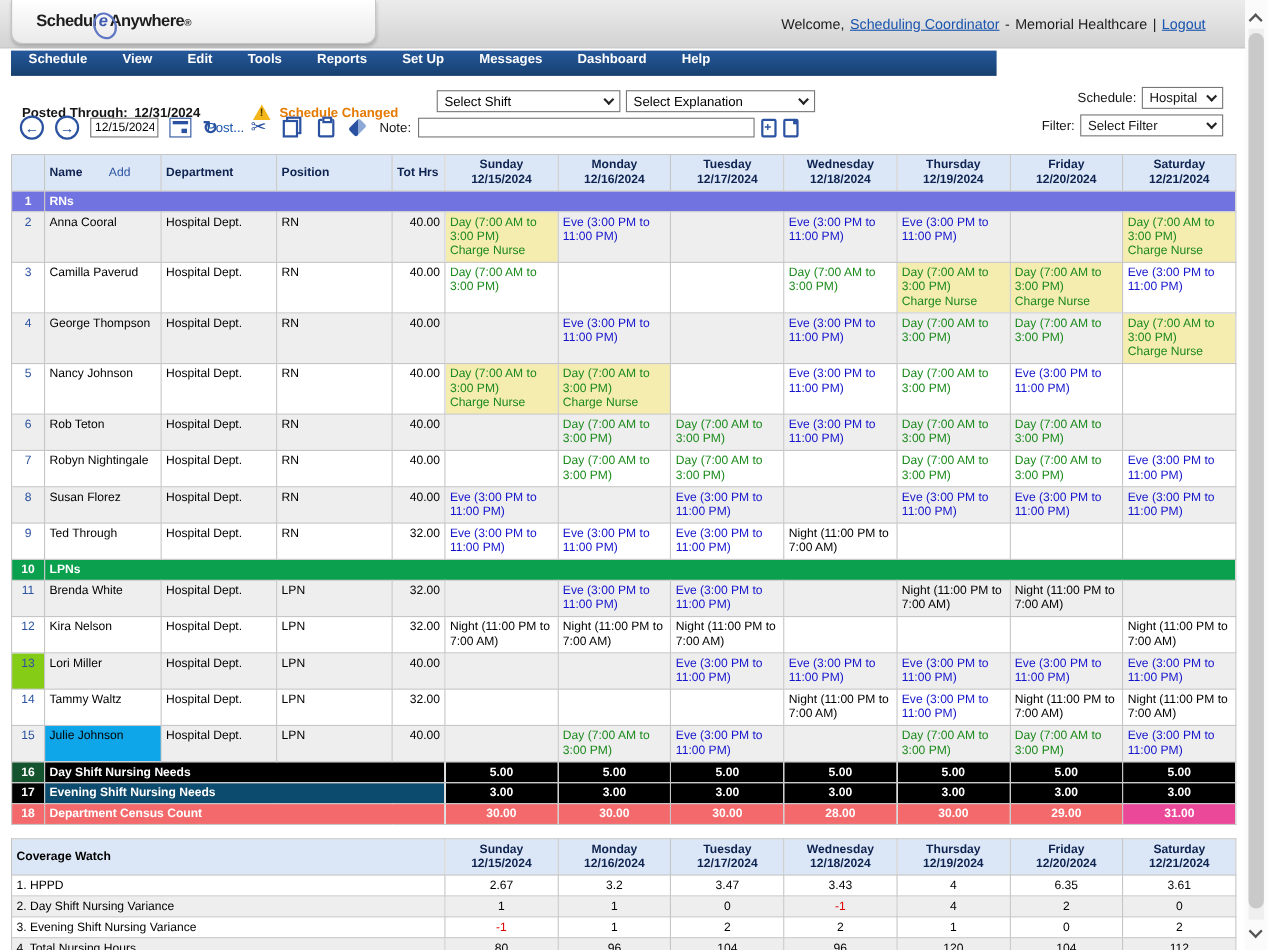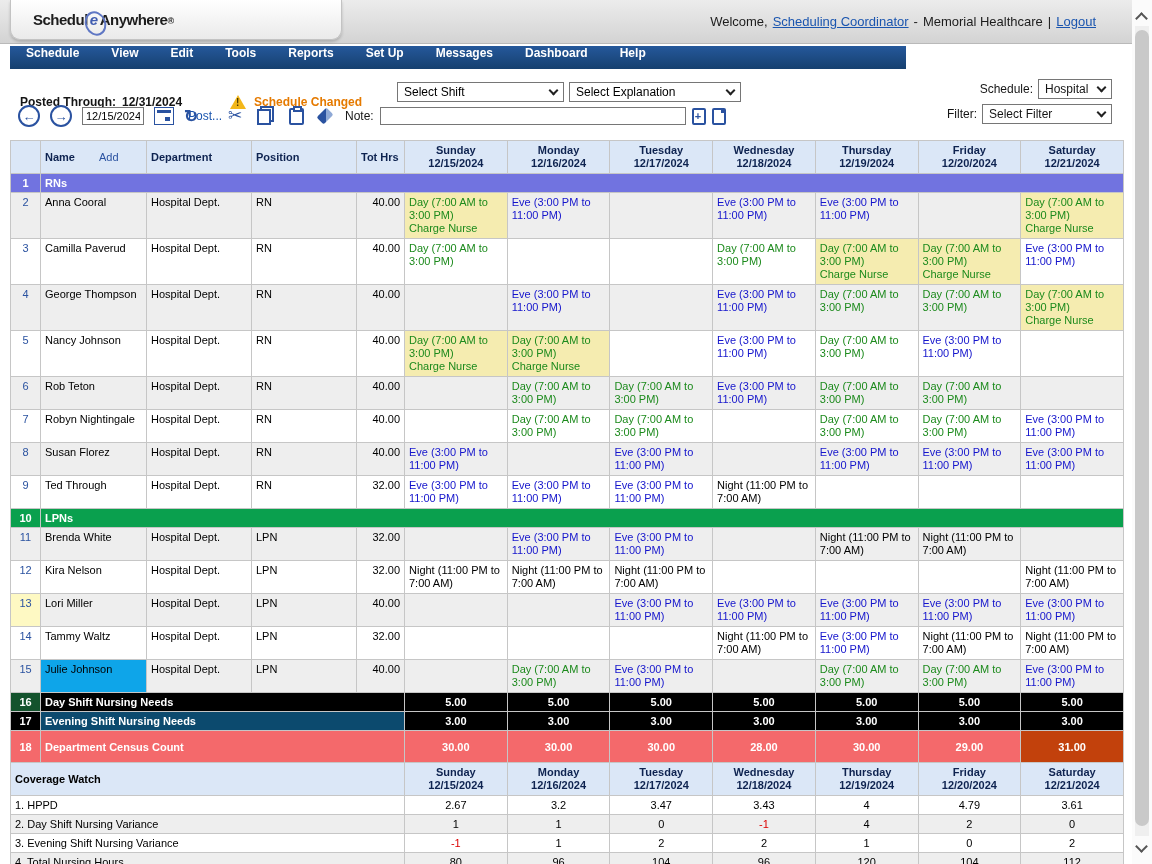--- a/index.html
+++ b/index.html
@@ -357,21 +357,21 @@
       <td class="hrs" style="background:#ffffff">32.00</td>
           <td class="shift" style="background:#ffffff;color:#000000">Night (11:00 PM to 7:00 AM)</td>
           <td class="shift" style="background:#ffffff;color:#000000">Night (11:00 PM to 7:00 AM)</td>
           <td class="shift" style="background:#ffffff;color:#000000">Night (11:00 PM to 7:00 AM)</td>
           <td class="shift" style="background:#ffffff"></td>
           <td class="shift" style="background:#ffffff"></td>
           <td class="shift" style="background:#ffffff"></td>
           <td class="shift" style="background:#ffffff;color:#000000">Night (11:00 PM to 7:00 AM)</td>
         </tr>
         <tr>
-      <td class="num" style="background:#fef9c3">13</td>
+      <td class="num" style="background:#84cc16">13</td>
       <td style="background:#eeeeee">Lori Miller</td>
       <td style="background:#eeeeee">Hospital Dept.</td>
       <td style="background:#eeeeee">LPN</td>
       <td class="hrs" style="background:#eeeeee">40.00</td>
           <td class="shift" style="background:#eeeeee"></td>
           <td class="shift" style="background:#eeeeee"></td>
           <td class="shift" style="background:#eeeeee;color:#1414cc">Eve (3:00 PM to 11:00 PM)</td>
           <td class="shift" style="background:#eeeeee;color:#1414cc">Eve (3:00 PM to 11:00 PM)</td>
           <td class="shift" style="background:#eeeeee;color:#1414cc">Eve (3:00 PM to 11:00 PM)</td>
           <td class="shift" style="background:#eeeeee;color:#1414cc">Eve (3:00 PM to 11:00 PM)</td>
@@ -420,30 +420,30 @@
     <td class="num nneed" style="background:#000000;color:#fff;vertical-align:middle">17</td>
     <td class="needslbl" colspan="4" style="background:#0c4a6e;color:#fff;vertical-align:middle">Evening Shift Nursing Needs</td>
           <td class="needsval" style="background:#000000;color:#fff;vertical-align:middle">3.00</td>
           <td class="needsval" style="background:#000000;color:#fff;vertical-align:middle">3.00</td>
           <td class="needsval" style="background:#000000;color:#fff;vertical-align:middle">3.00</td>
           <td class="needsval" style="background:#000000;color:#fff;vertical-align:middle">3.00</td>
           <td class="needsval" style="background:#000000;color:#fff;vertical-align:middle">3.00</td>
           <td class="needsval" style="background:#000000;color:#fff;vertical-align:middle">3.00</td>
           <td class="needsval" style="background:#000000;color:#fff;vertical-align:middle">3.00</td>
         </tr>
-        <tr style="height:32px">
+        <tr style="height:19px">
     <td class="num nneed" style="background:#f4696b;color:#fff;vertical-align:middle">18</td>
     <td class="needslbl" colspan="4" style="background:#f4696b;color:#fff;vertical-align:middle">Department Census Count</td>
           <td class="needsval" style="background:#f4696b;color:#fff;vertical-align:middle">30.00</td>
           <td class="needsval" style="background:#f4696b;color:#fff;vertical-align:middle">30.00</td>
           <td class="needsval" style="background:#f4696b;color:#fff;vertical-align:middle">30.00</td>
           <td class="needsval" style="background:#f4696b;color:#fff;vertical-align:middle">28.00</td>
           <td class="needsval" style="background:#f4696b;color:#fff;vertical-align:middle">30.00</td>
           <td class="needsval" style="background:#f4696b;color:#fff;vertical-align:middle">29.00</td>
-          <td class="needsval" style="background:#c2410c;color:#fff;vertical-align:middle">31.00</td>
+          <td class="needsval" style="background:#ec4899;color:#fff;vertical-align:middle">31.00</td>
         </tr>
       </tbody>
   </table>
 
   <table class="cwtbl">
     <colgroup>
       <col style="width:394px">
       <col>
         <col>
         <col>
@@ -465,21 +465,21 @@
         </tr>
     </thead>
     <tbody>
         <tr>
           <td class="cwlbl" style="background:#ffffff">1. HPPD</td>
           <td class="cwval" style="background:#ffffff;">2.67</td>
           <td class="cwval" style="background:#ffffff;">3.2</td>
           <td class="cwval" style="background:#ffffff;">3.47</td>
           <td class="cwval" style="background:#ffffff;">3.43</td>
           <td class="cwval" style="background:#ffffff;">4</td>
-          <td class="cwval" style="background:#ffffff;">4.79</td>
+          <td class="cwval" style="background:#ffffff;">6.35</td>
           <td class="cwval" style="background:#ffffff;">3.61</td>
         </tr>
         <tr>
           <td class="cwlbl" style="background:#eeeeee">2. Day Shift Nursing Variance</td>
           <td class="cwval" style="background:#eeeeee;">1</td>
           <td class="cwval" style="background:#eeeeee;">1</td>
           <td class="cwval" style="background:#eeeeee;">0</td>
           <td class="cwval" style="background:#eeeeee;color:#dd0000;">-1</td>
           <td class="cwval" style="background:#eeeeee;">4</td>
           <td class="cwval" style="background:#eeeeee;">2</td>

